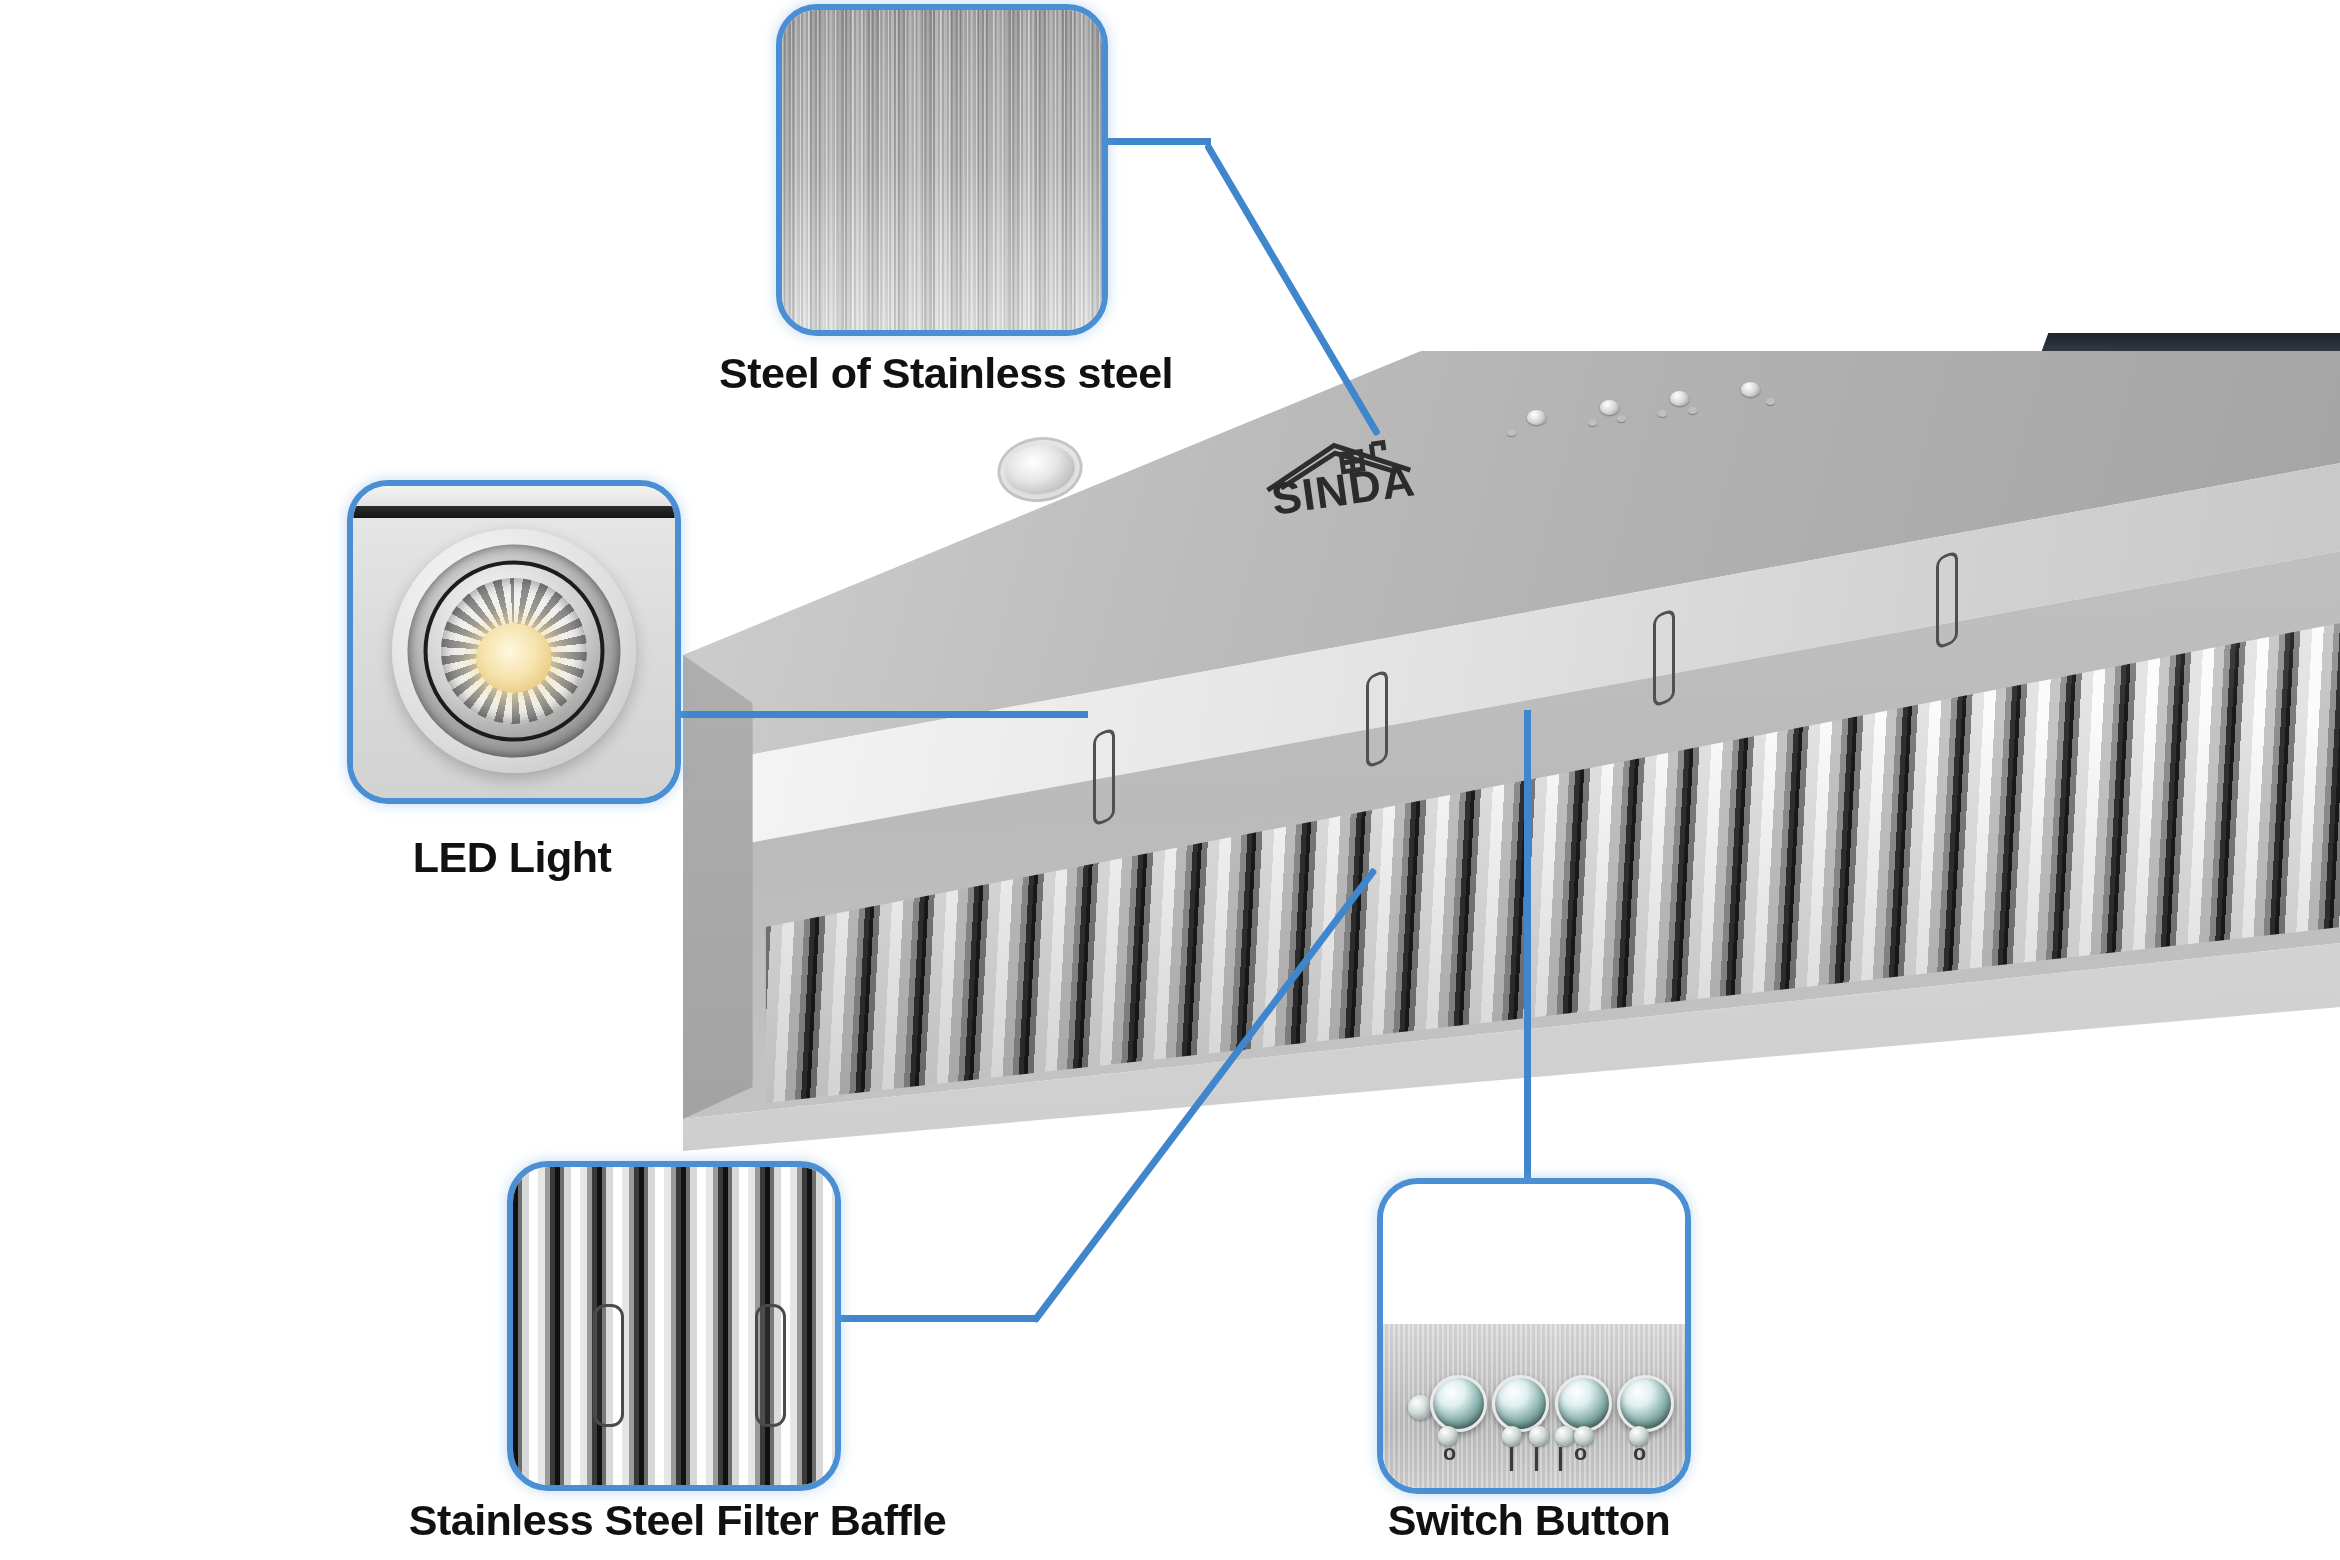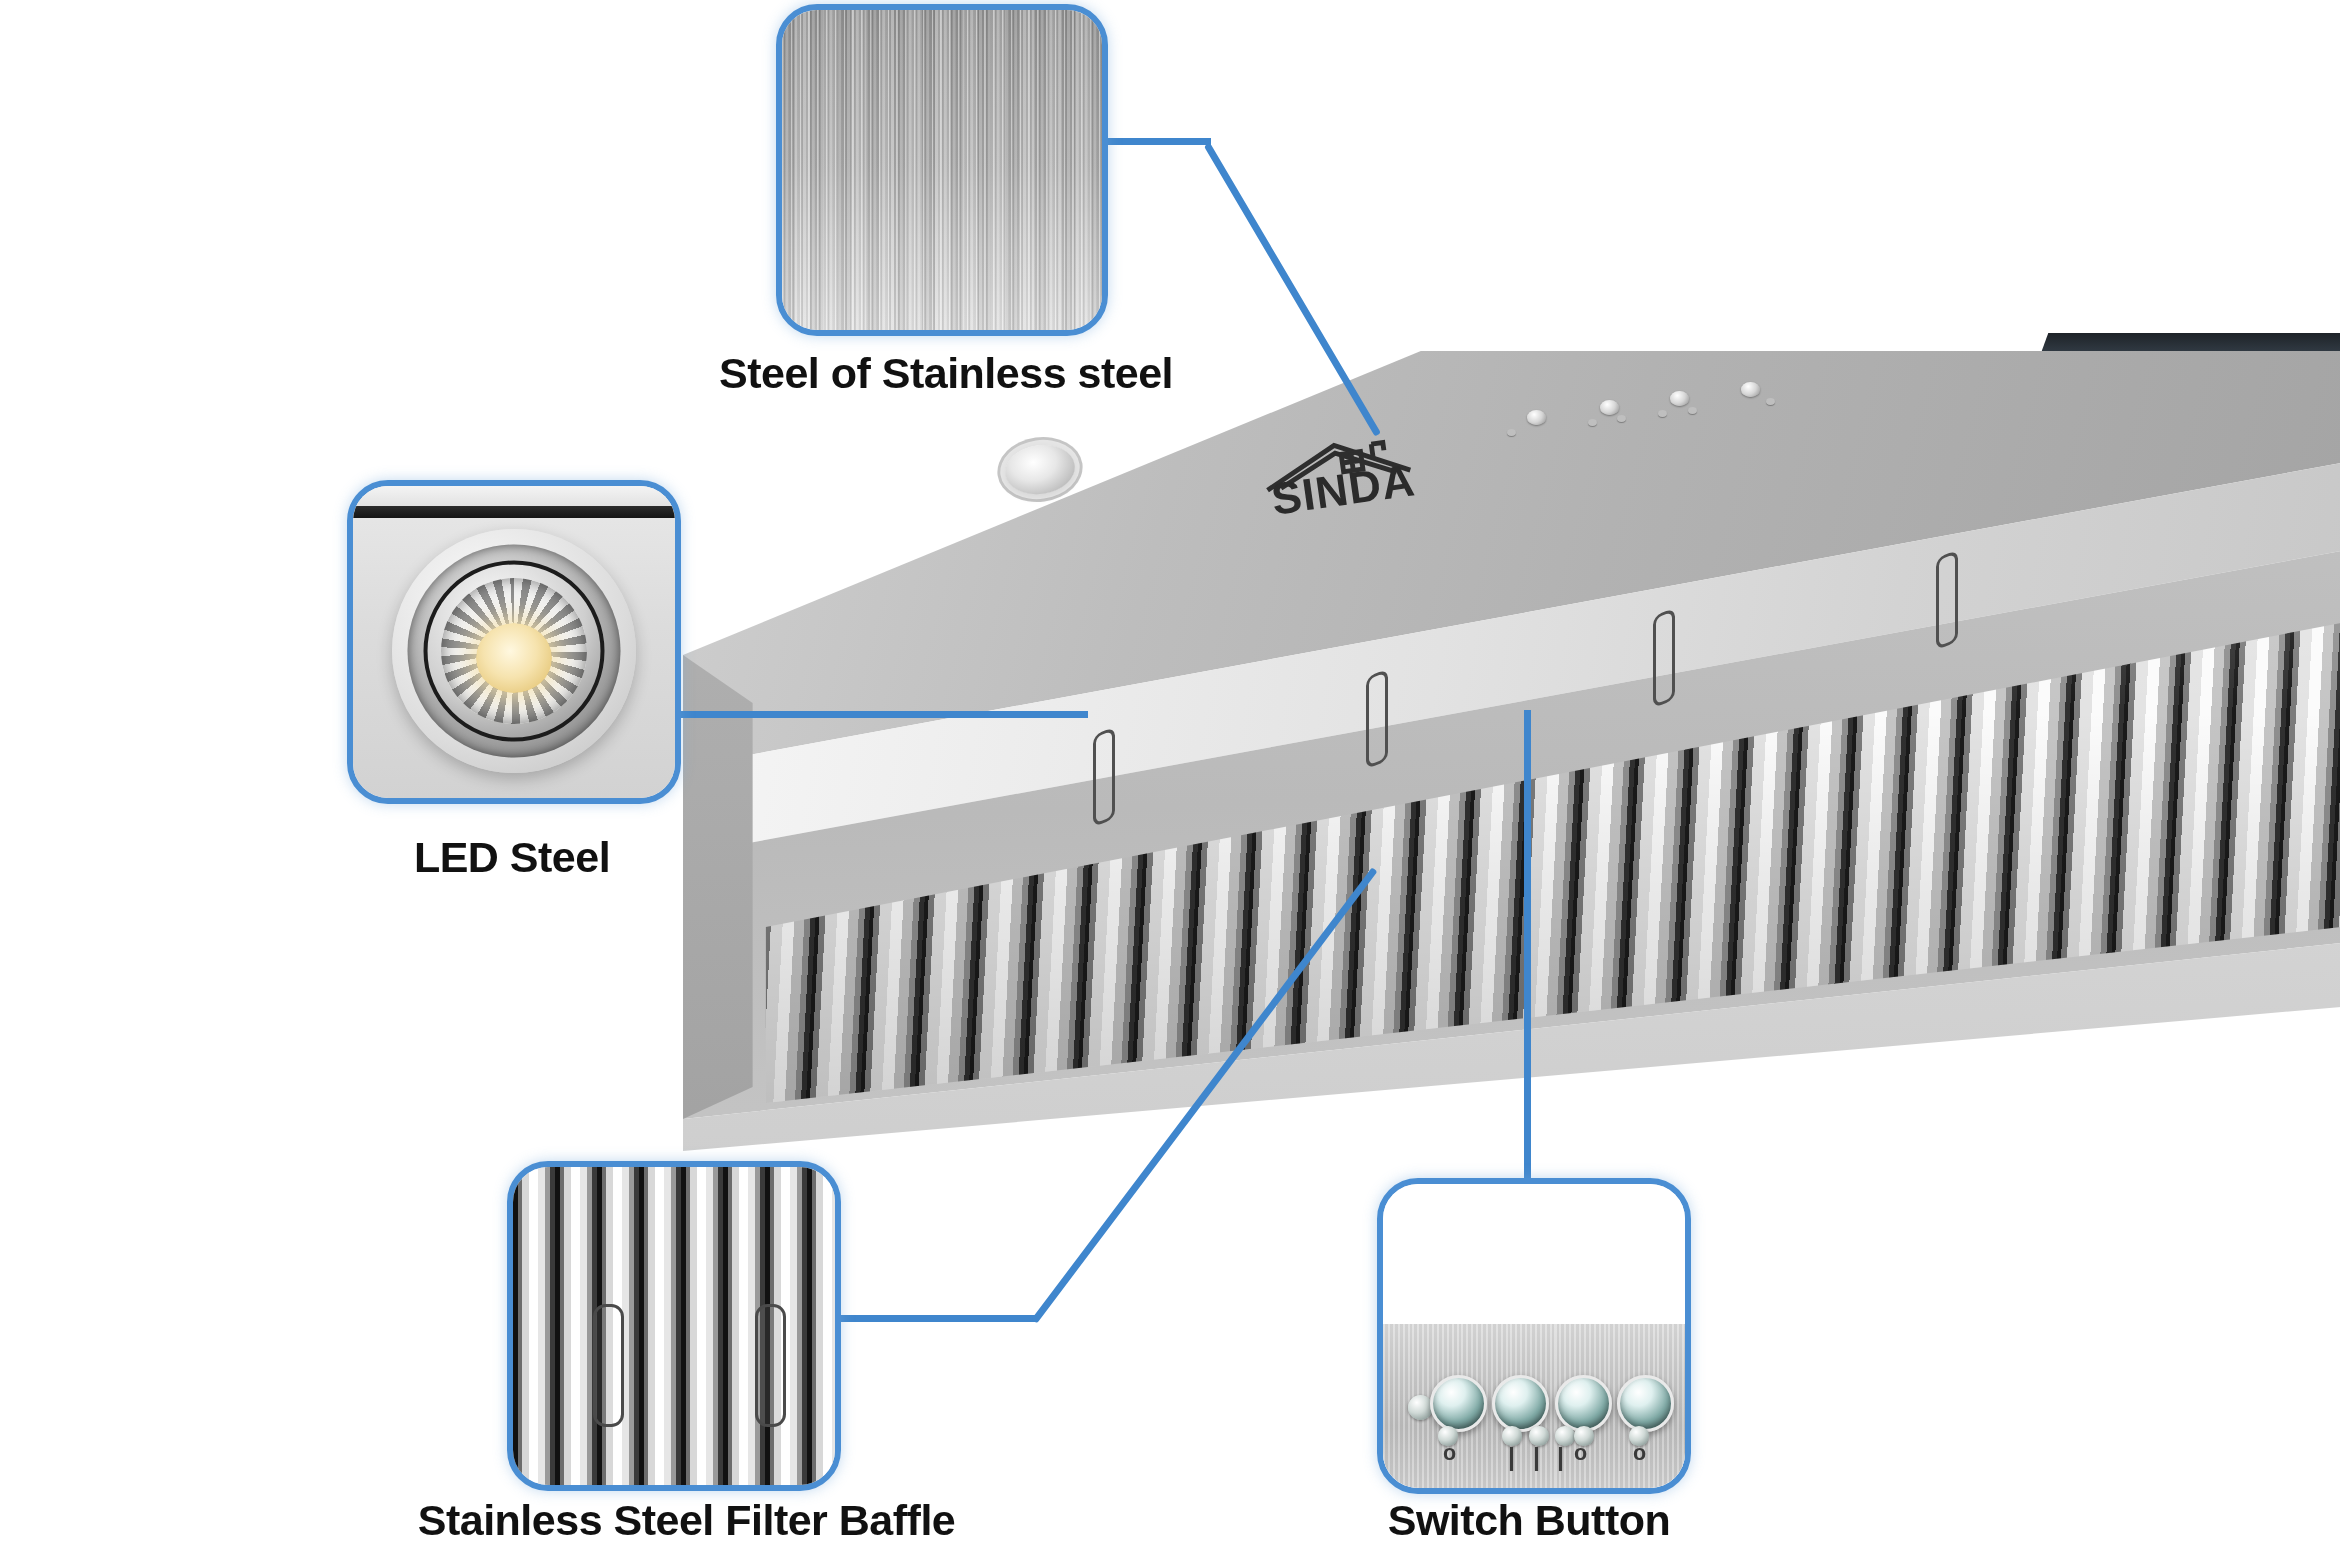--- a/index.html
+++ b/index.html
@@ -210,28 +210,28 @@
     <div class="ledbox">
       <div class="toprail2"></div>
       <div class="toprail"></div>
       <div class="ring r1"></div>
       <div class="ring r2"></div>
       <div class="ring r3"></div>
       <div class="ring r4"></div>
       <div class="ring r5"></div>
     </div>
   </div>
-  <div class="cap" style="left:322px;top:833px;width:380px;font-size:43px;">LED Steel</div>
+  <div class="cap" style="left:322px;top:833px;width:380px;font-size:43px;">LED Light</div>
 
   <div class="callout" style="left:507px;top:1161px;width:322px;height:318px;">
     <div class="baffle"></div>
     <div class="baffle-handle" style="left:80px;top:137px;"></div>
     <div class="baffle-handle" style="left:242px;top:137px;"></div>
   </div>
-  <div class="cap" style="left:355px;top:1496px;width:663px;font-size:43px;">Stainless Steel Filter Baffle</div>
+  <div class="cap" style="left:346px;top:1496px;width:663px;font-size:43px;">Stainless Steel Filter Baffle</div>
 
   <div class="callout" style="left:1377px;top:1178px;width:302px;height:304px;">
     <div class="swpanel">
       <div class="steel"></div>
 
       <div class="scrw" style="left:25px;top:211px;"></div>
       <div class="scrw" style="left:259px;top:211px;"></div>
 
       <div class="pbtn" style="left:47px;top:191px;"></div>
       <div class="pbtn" style="left:109px;top:191px;"></div>

